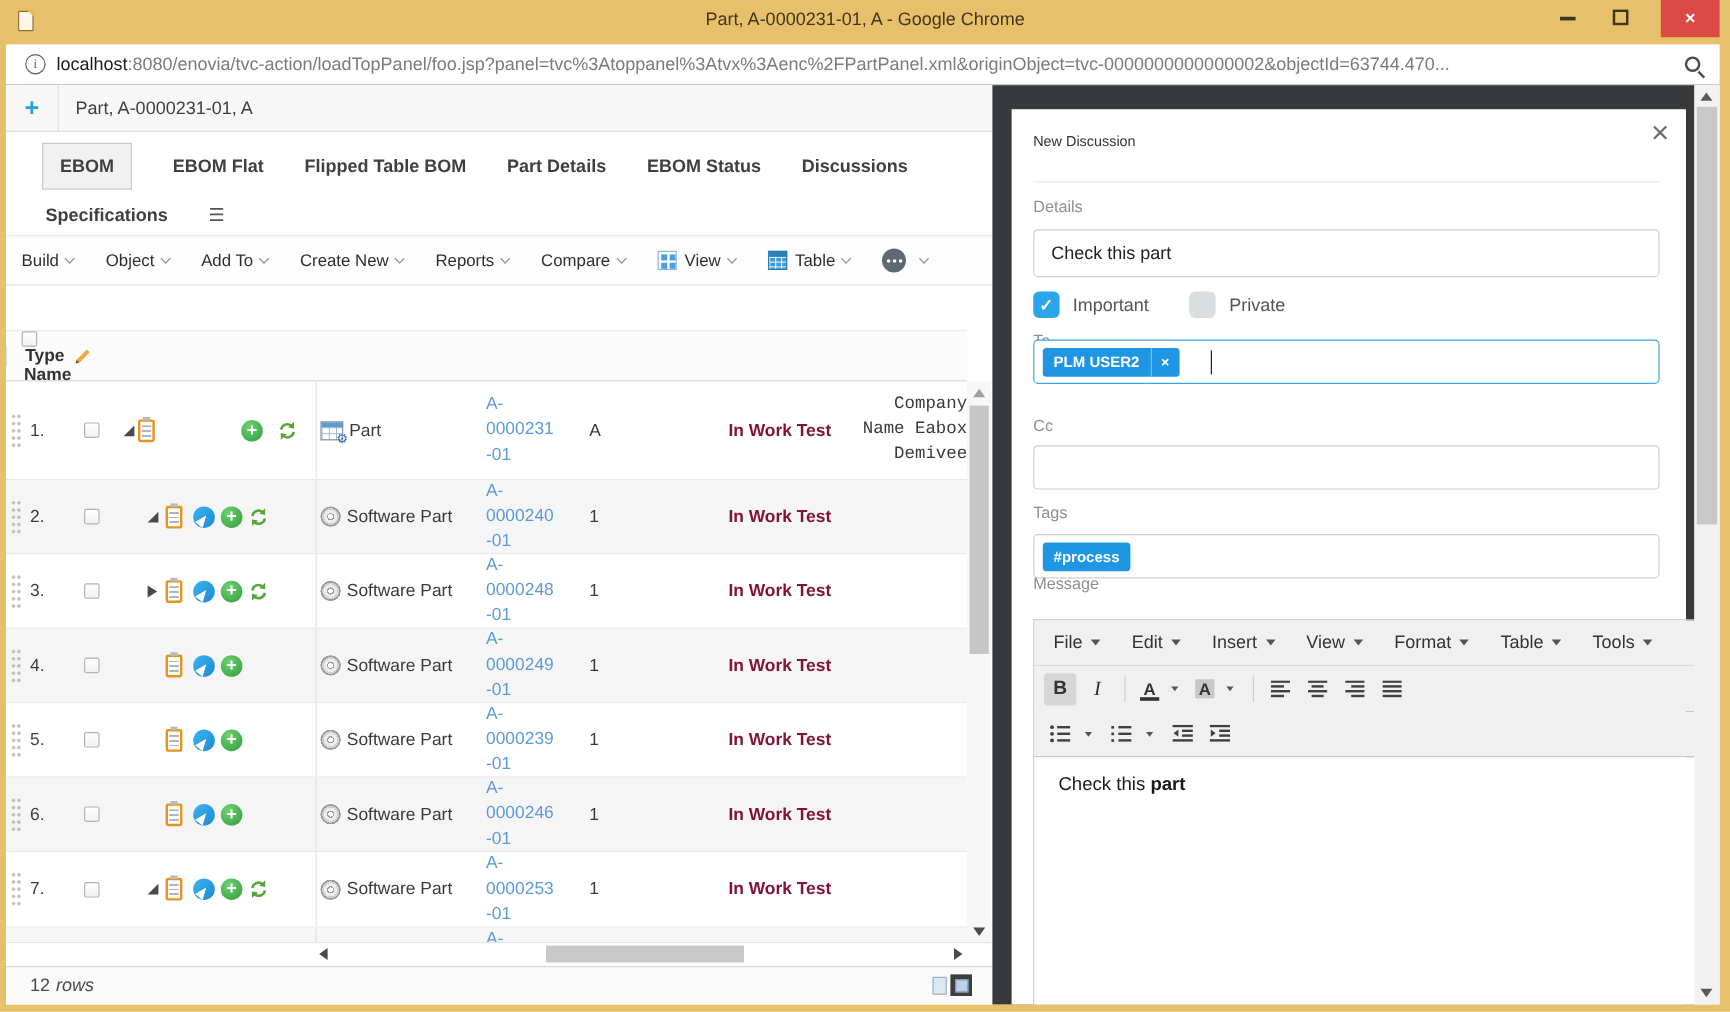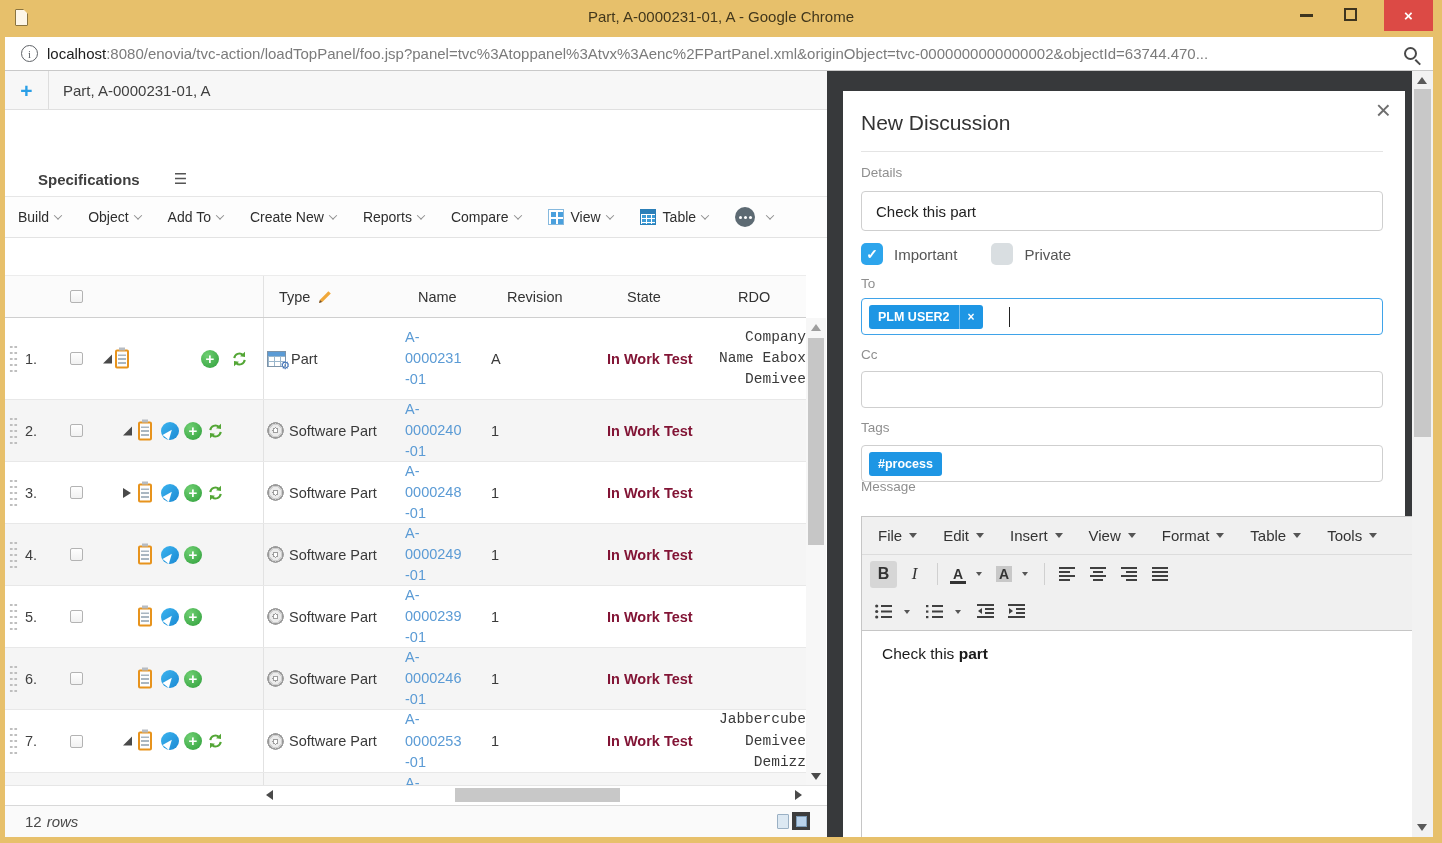--- a/index.html
+++ b/index.html
@@ -49,21 +49,21 @@
     linear-gradient(#4aa0dd,#4aa0dd) 2px 9px/5px 5px no-repeat,
     linear-gradient(#4aa0dd,#4aa0dd) 9px 9px/5px 5px no-repeat,#fff;margin-right:7px;}
   .icon-bluetable{width:16px;height:16px;background:
     linear-gradient(#2b7fb8,#2b7fb8) 0 0/16px 4px no-repeat,
     linear-gradient(#fff 1px,transparent 1px) 0 4px/16px 4px repeat-y,
     linear-gradient(90deg,#fff 1px,transparent 1px) 0 0/5px 16px repeat-x,#3d9bd5;margin-right:7px;border:1px solid #2b7fb8;}
   .icon-more{width:20px;height:20px;border-radius:50%;background:#5d6a73;position:relative;margin-right:6px;}
   .icon-more::after{content:"";position:absolute;left:4px;top:9px;width:3px;height:3px;border-radius:50%;background:#fff;box-shadow:5px 0 0 #fff,10px 0 0 #fff;}
 
   
-  .ghead{position:absolute;left:0;top:204px;width:801px;height:43px;background:#fbfbfb;border-top:1px solid #ececec;border-bottom:1px solid #cfcfcf;display:flex;font-weight:normal;font-size:14.5px;color:#333;}
+  .ghead{position:absolute;left:0;top:204px;width:801px;height:43px;background:#fbfbfb;border-top:1px solid #ececec;border-bottom:1px solid #cfcfcf;display:flex;font-weight:bold;font-size:14.5px;color:#333;flex-direction:column;}
   .gc{display:flex;align-items:center;}
   .c1{width:18px;}.c2{width:34px;}.c3{width:38px;justify-content:center;}
   .c4{width:168px;position:relative;}
   .c5{width:140px;border-left:1px solid #e2e2e2;}
   .c6{width:84px;}.c7{width:120px;}.c8{width:111px;}.c9{width:88px;text-align:right;}
   .ghead .c5{padding-left:15px;gap:8px;}
   .ghead .c6{padding-left:15px;}.ghead .c7{padding-left:20px;}.ghead .c8{padding-left:20px;}.ghead .c9{padding-left:20px;}
   .cb{width:13px;height:13px;border:1px solid #b3b3b3;border-radius:2px;background:linear-gradient(#fefefe,#f1f1f1);}
 
   .gbody{position:absolute;left:0;top:247px;width:801px;}
@@ -124,27 +124,27 @@
   .icon-darksq i{display:block;width:11px;height:11px;background:#b9d2ea;border:1px solid #7d9cb8;}
 
   
   .overlay{position:absolute;left:822px;top:0;width:585px;height:766px;background:#37393b;}
   .overlay-top{position:absolute;left:0;top:0;width:100%;height:20px;overflow:hidden;margin-top:36px;}
   .bg-filter{position:absolute;left:221px;top:6px;width:184px;height:26px;background:#3f4143;border:1px solid #87898b;border-radius:3px;color:#b9b9b9;font-size:13px;padding:5px 8px;}
   .bg-ic{position:absolute;top:1px;color:#b5b5b5;font-size:16px;line-height:1;}
 
   .dialog{position:absolute;left:16px;top:20px;width:562px;height:746px;background:#fff;}
   .dlg-close{position:absolute;right:14px;top:6px;font-size:26px;color:#6e6e6e;line-height:1;}
-  .dlg-title{position:absolute;left:18px;top:20px;font-size:21px;color:#333;font-weight:400;}
+  .dlg-title{position:absolute;left:18px;top:20px;font-size:12px;color:#333;font-weight:400;}
   .dlg-divider{position:absolute;left:18px;top:60px;width:522px;border-top:1px solid #e4e4e4;}
   .dlg-label{position:absolute;left:18px;font-size:13.5px;color:#8f8f8f;}
   .lb-subject{top:74px;}.lb-to{top:185px;}.lb-cc{top:256px;}.lb-tags{top:329px;}.lb-message{top:388px;}
   .dlg-input{position:absolute;left:18px;width:522px;background:#fff;border:1px solid #cfcfcf;border-radius:4px;font-size:15px;color:#222;display:flex;align-items:center;}
   .in-subject{top:100px;height:40px;padding-left:14px;}
-  .in-to{top:207px;height:37px;border:1.5px solid #3fa3e9;padding-left:7px;gap:20px;}
+  .in-to{top:192px;height:37px;border:1.5px solid #3fa3e9;padding-left:7px;gap:20px;}
   .in-cc{top:280px;height:37px;}
   .in-tags{top:354px;height:37px;padding-left:7px;}
   .chip{display:inline-flex;align-items:stretch;background:#1e96e4;border-radius:3px;color:#fff;font-size:12.5px;font-weight:bold;overflow:hidden;}
   .chip .txt{padding:5px 9px;display:flex;align-items:center;}
   .chip .x{padding:5px 8px;border-left:1px solid rgba(255,255,255,.4);display:flex;align-items:center;font-size:12px;}
   .caret-line{width:1.5px;height:20px;background:#222;margin-left:6px;}
   .cbrow{position:absolute;left:18px;top:152px;display:flex;align-items:center;}
   .bigcb{width:22px;height:22px;border-radius:5px;display:flex;align-items:center;justify-content:center;}
   .bigcb.checked{background:#2da5ec;color:#fff;font-size:14px;font-weight:bold;}
   .bigcb.unchecked{background:#d9dee1;}
@@ -196,20 +196,34 @@
 
   <div class="content">
 
     <div class="left-pane">
 
       <div class="obj-header">
         <span class="plus-blue">+</span>
         <span class="obj-title">Part, A-0000231-01, A</span>
       </div>
 
+      <div class="tabs-r1">
+
+          <div class="tab active-true"><span>EBOM</span></div>
+
+          <div class="tab active-false"><span>EBOM Flat</span></div>
+
+          <div class="tab active-false"><span>Flipped Table BOM</span></div>
+
+          <div class="tab active-false"><span>Part Details</span></div>
+
+          <div class="tab active-false"><span>EBOM Status</span></div>
+
+          <div class="tab active-false"><span>Discussions</span></div>
+        </div>
       <div class="tabs-r2">
         <div class="tab"><span>Specifications</span></div>
         <span class="tab-menu-icon">☰</span>
       </div>
 
       <div class="cmd-toolbar">
         <span style="display:flex;align-items:center;">
 
             <span class="titem">
               <span>Build</span>
@@ -486,21 +500,20 @@
             </div>
             <div class="gc c5">
               <span class="ti ti-disc"></span>
               <span>Software Part</span>
             </div>
             <div class="gc c6">
               <a class="nlink" href="#">A-<br>0000253<br>-01</a>
             </div>
             <div class="gc c7">1</div>
             <div class="gc c8">In Work Test</div>
-            <div class="gc c9">Jabbercube Demivee Demizz</div>
           </div>
         </div>
 
       <div class="partial-row">
         <span class="pline"></span>
         <span class="pname">A-</span>
       </div>
 
       <div class="vscroll">
         <span class="vs-up"></span>

